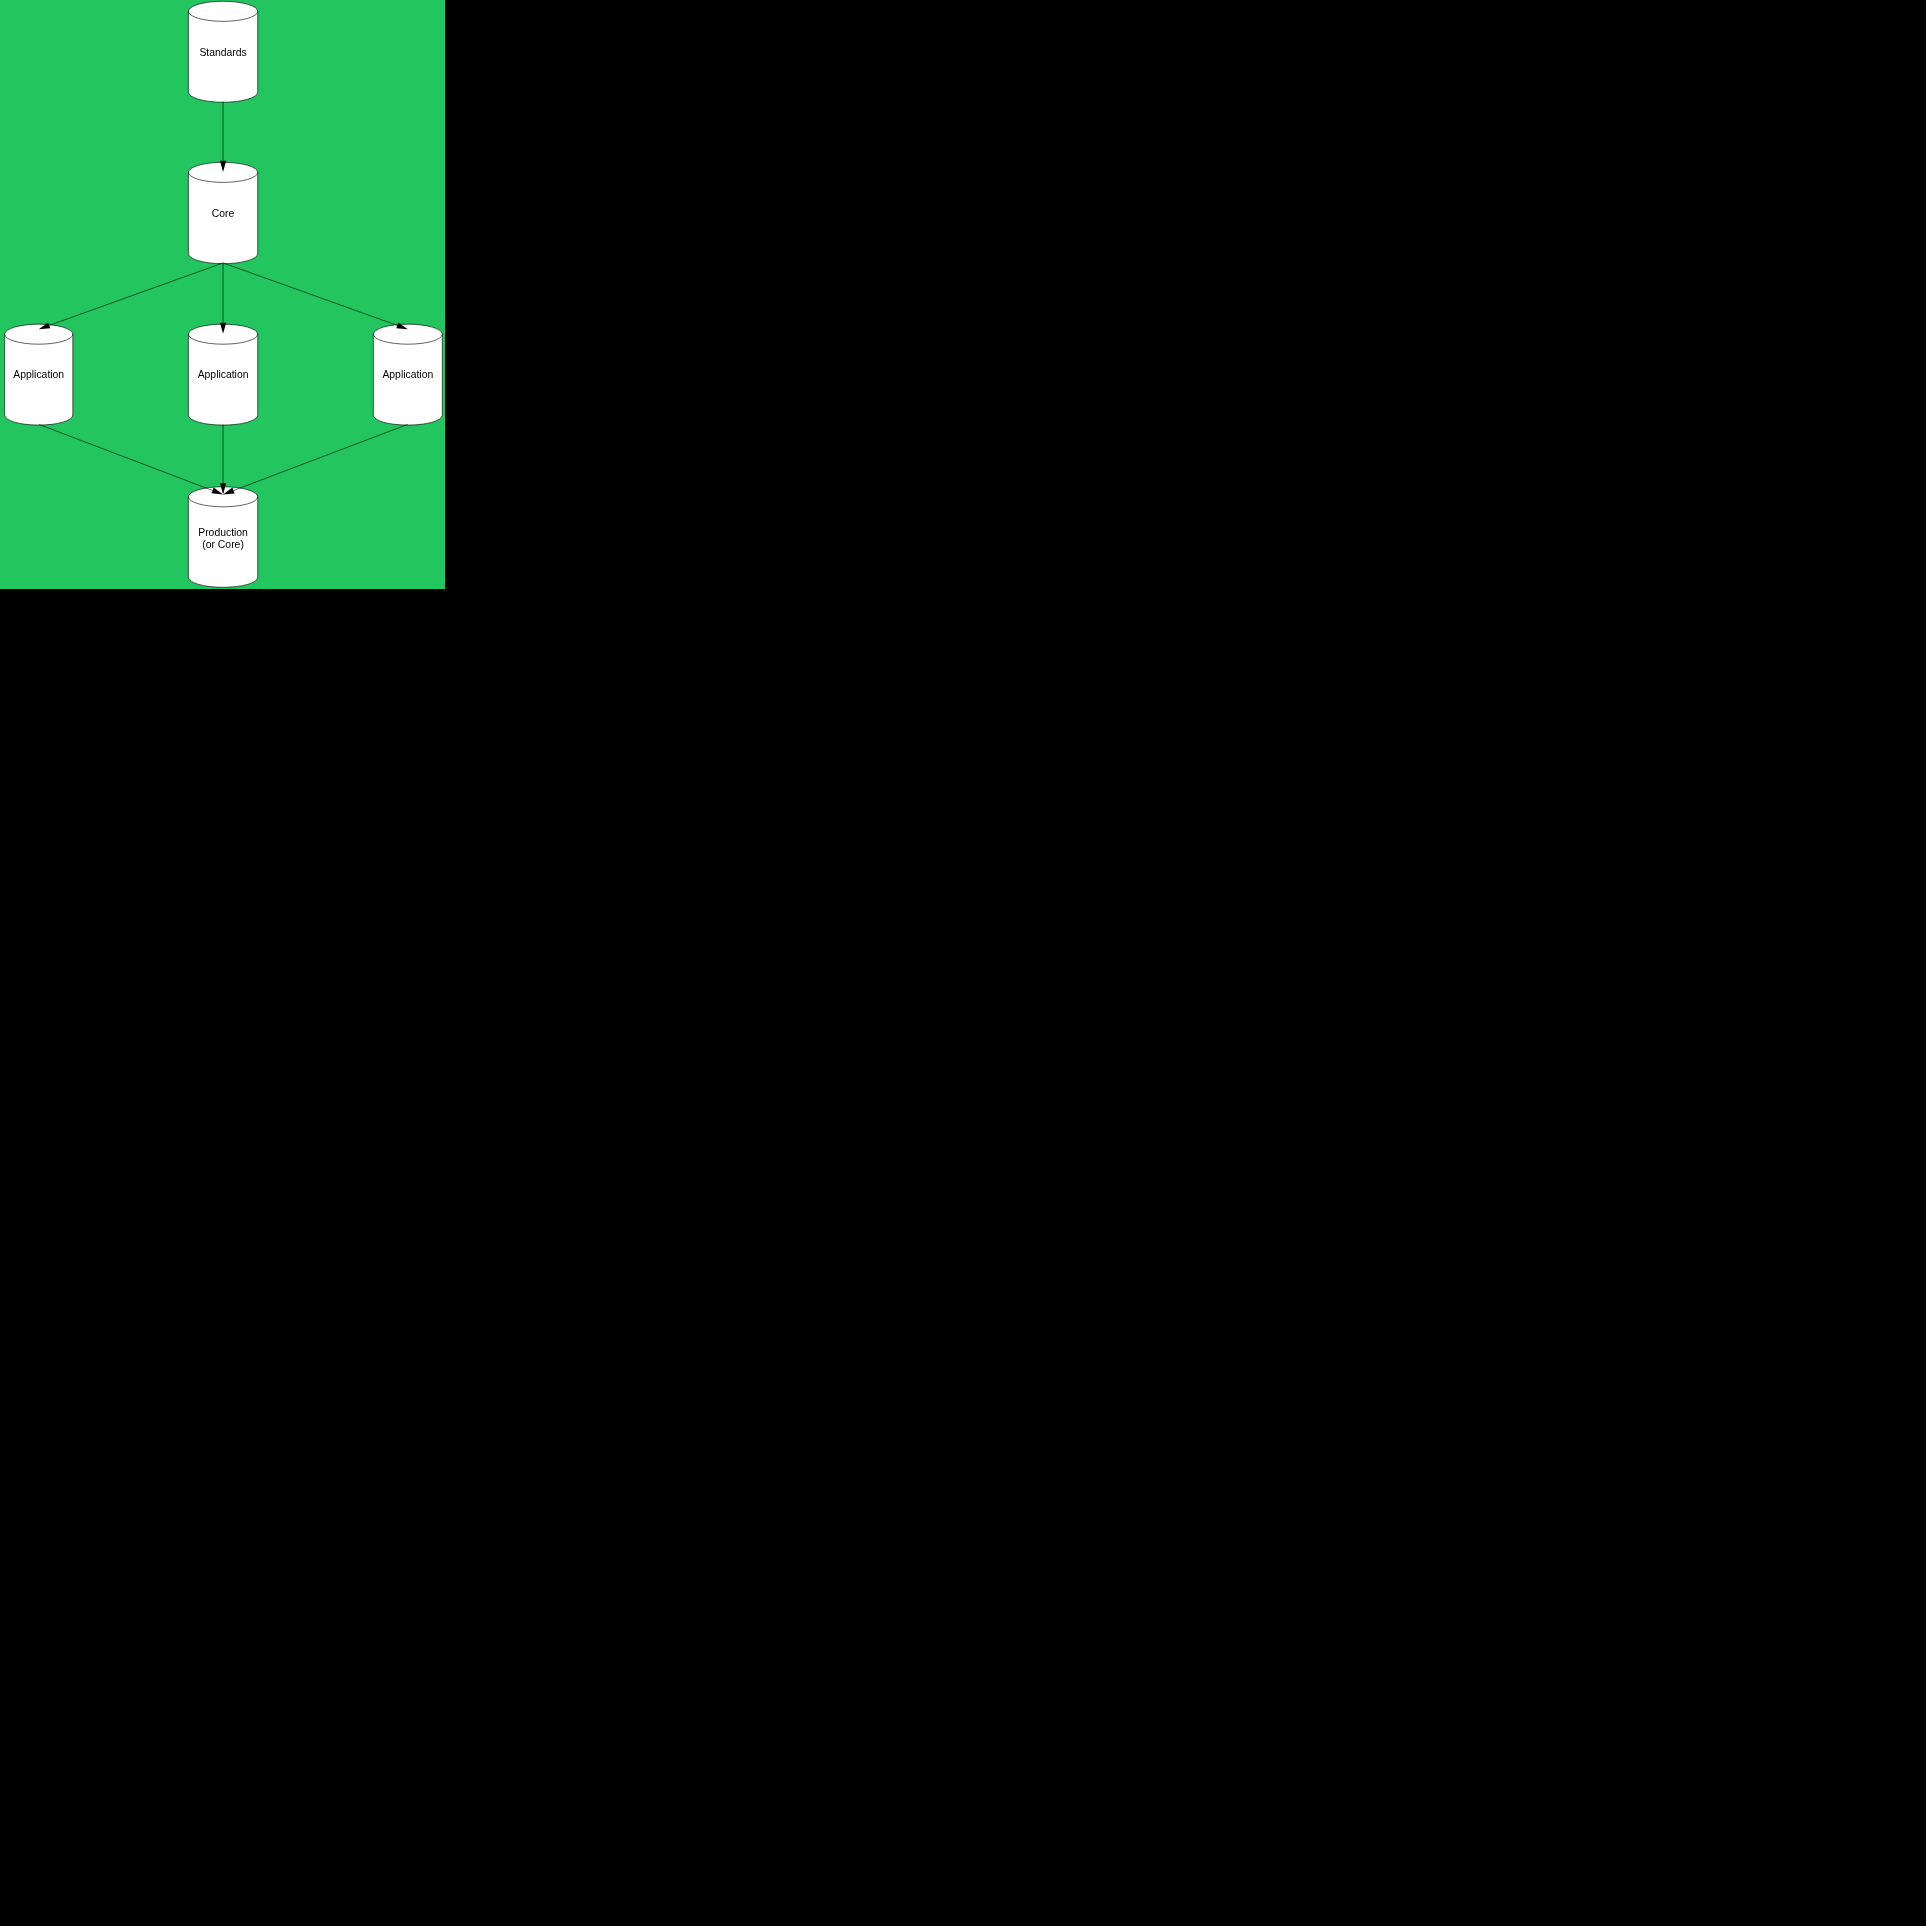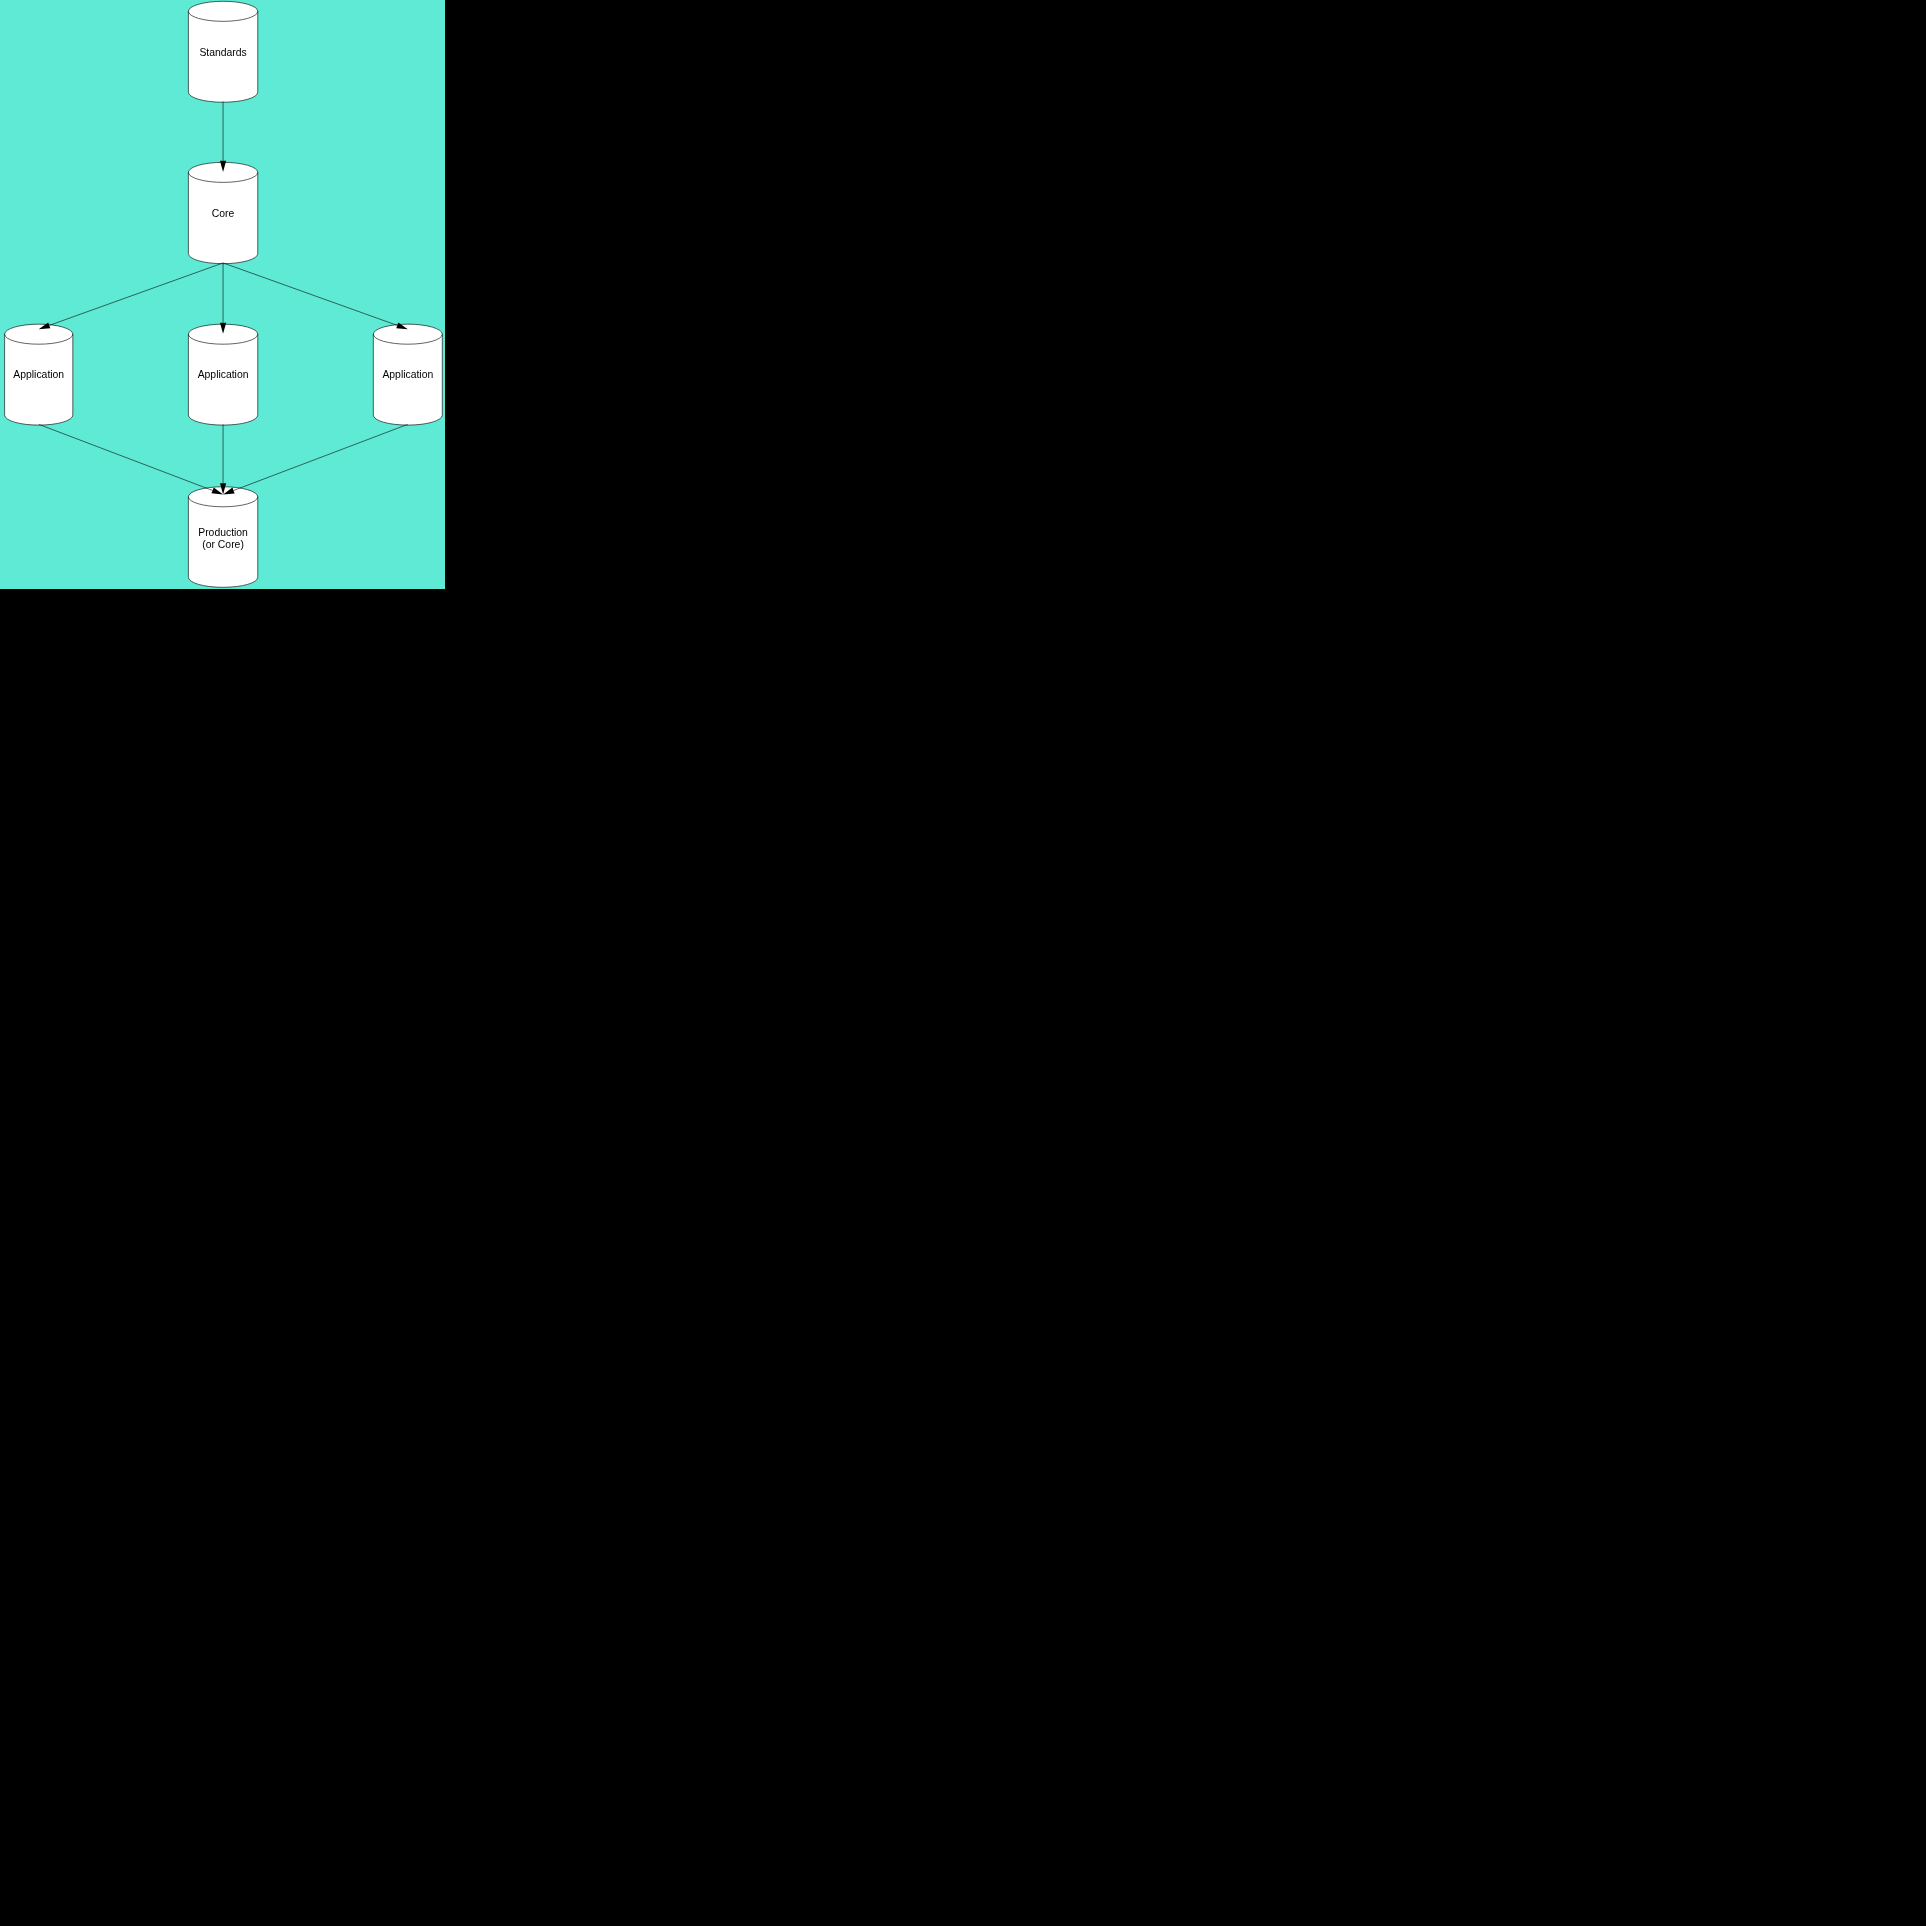--- a/index.html
+++ b/index.html
@@ -37,21 +37,21 @@
     fill: none;
   }
   .edge-head {
     fill: #000000;
     stroke: none;
   }
 </style>
 </head>
 <body style="background: rgb(0, 0, 0);">
 
-<div class="stage" style="background: #5eead4;">
+<div class="stage" style="background: #22c55e;">
   <svg width="445" height="589" viewBox="0 0 1155 1528">
 
     <g id="cylinder-layer">
 
       <g>
         <path class="cyl-body" d="M489,29 A90,26 0 0 1 669,29 L669,239 A90,26 0 0 1 489,239 Z" style="fill: rgb(255, 255, 255); stroke: rgb(0, 0, 0);"></path>
         <path class="cyl-lip" d="M489,29 A90,26 0 0 0 669,29" style="stroke: rgb(0, 0, 0);"></path>
         <text class="cyl-label" x="579" y="144" style="fill: rgb(0, 0, 0);">Standards</text>
       </g>
 

